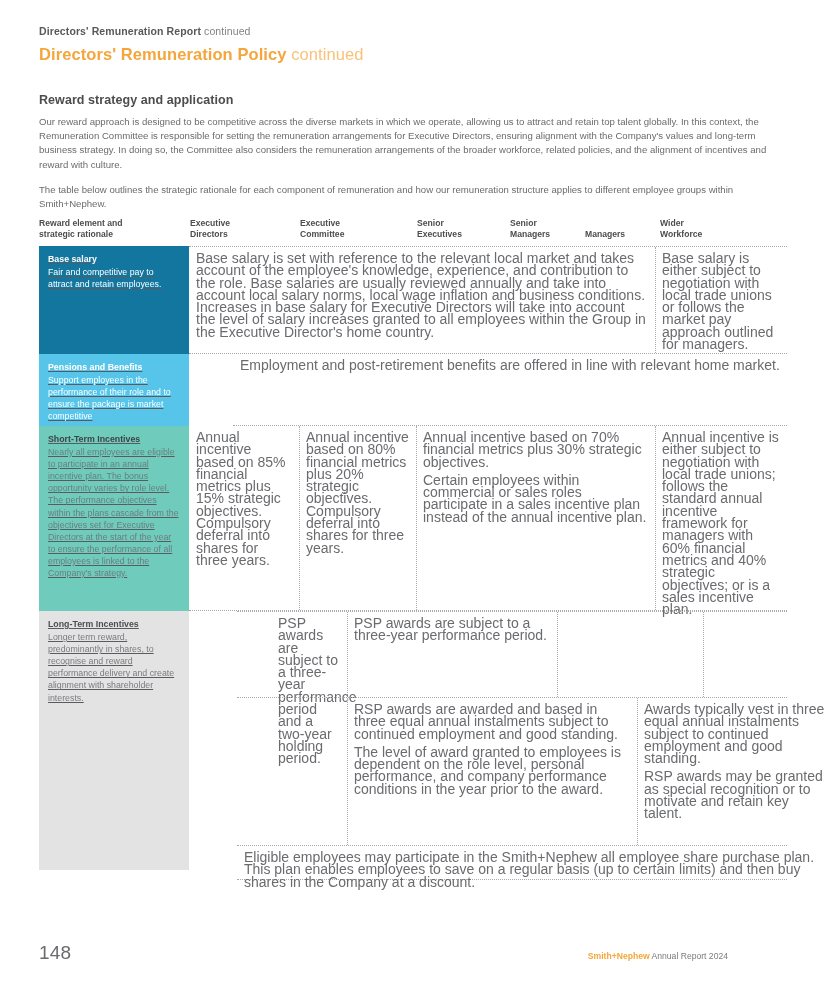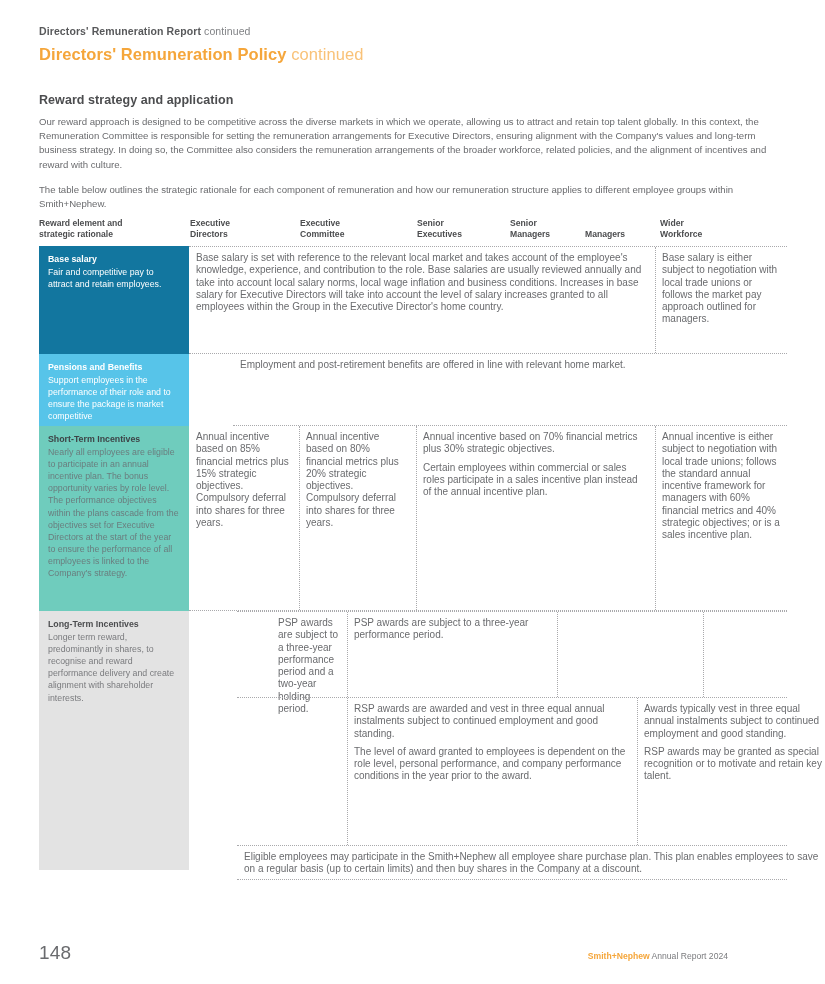--- a/index.html
+++ b/index.html
@@ -74,20 +74,21 @@
     line-height: 14.2px;
     color: #6a6b6e;
   }
   .intro p:last-child { margin-bottom: 0; }
 
   
   .tbl {
     position: absolute;
     left: 39px; top: 218px;
     width: 748px;
+    text-decoration: underline;
   }
   .thead {
     position: relative;
     height: 28px;
   }
   .th {
     position: absolute;
     top: 0;
     font-size: 8.6px;
     line-height: 11.2px;
@@ -139,21 +140,21 @@
   .sub {
     position: relative;
     border-top: 1px dotted #a9a9ac;
   }
   .sub:first-child { border-top: 1px dotted #a9a9ac; }
 
   .cell {
     position: absolute;
     top: 0;
     padding: 5px 7px 6px 7px;
-    font-size: 10px;
+    font-size: 14px;
     line-height: 12.3px;
     color: #6a6b6e;
   }
   .cell p { margin: 0 0 6px 0; }
   .cell p:last-child { margin-bottom: 0; }
 
   .vdot {
     position: absolute;
     top: 0; bottom: 0;
     width: 0;
@@ -292,21 +293,21 @@
             <div class="vdot" style="left:320px;"></div>
             <div class="vdot" style="left:466px;"></div>
             <div class="cell" style="left:0px; width:110px;padding-left:41px;">PSP awards are subject to a three-year performance period and a two-year holding period.</div>
             <div class="cell" style="left:110px; width:210px;">PSP awards are subject to a three-year performance period.</div>
           </div>
 
           <div class="sub" style="height:148px;">
             <div class="vdot" style="left:110px;"></div>
             <div class="vdot" style="left:400px;"></div>
             <div class="cell" style="left:110px; width:290px;">
-              <p>RSP awards are awarded and vest in three equal annual instalments subject to continued employment and good standing.</p>
+              <p>RSP awards are awarded and based in three equal annual instalments subject to continued employment and good standing.</p>
               <p>The level of award granted to employees is dependent on the role level, personal performance, and company performance conditions in the year prior to the award.</p>
             </div>
             <div class="cell" style="left:400px; width:198px;">
               <p>Awards typically vest in three equal annual instalments subject to continued employment and good standing.</p>
               <p>RSP awards may be granted as special recognition or to motivate and retain key talent.</p>
             </div>
           </div>
 
           <div class="sub botline" style="height:35px;">
             <div class="cell" style="left:0px; width:598px;">Eligible employees may participate in the Smith+Nephew all employee share purchase plan. This plan enables employees to save on a regular basis (up to certain limits) and then buy shares in the Company at a discount.</div>

